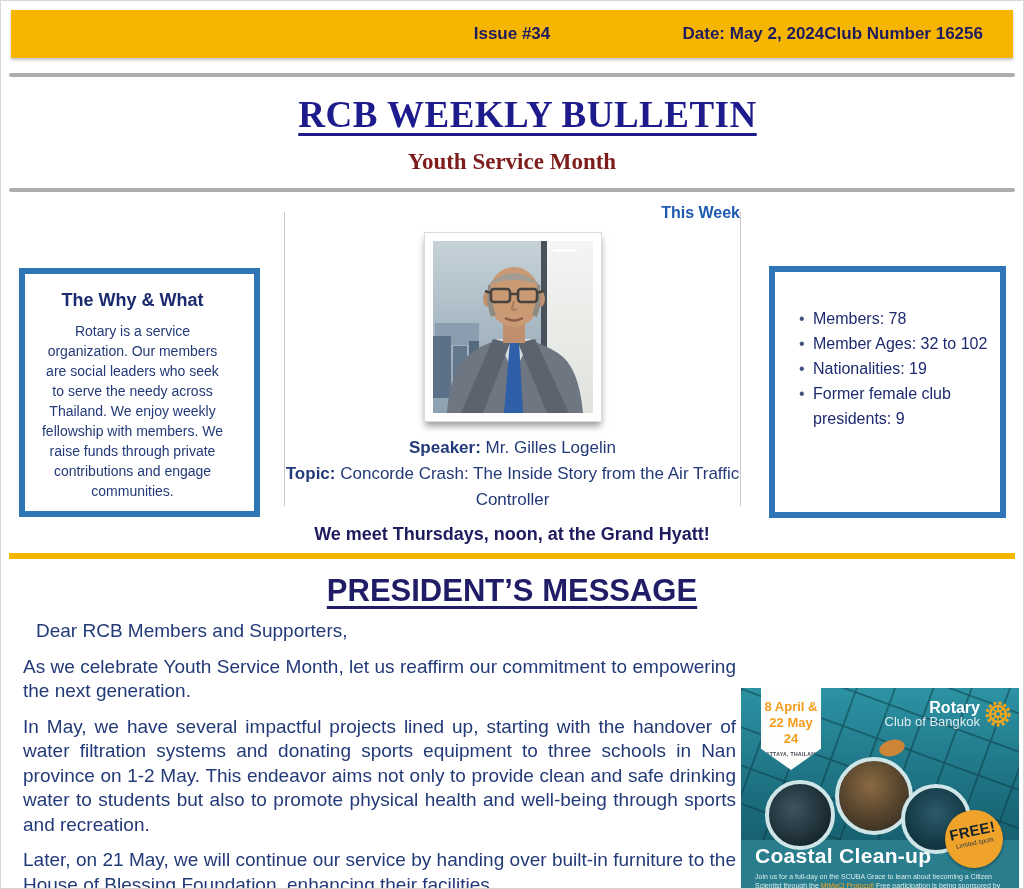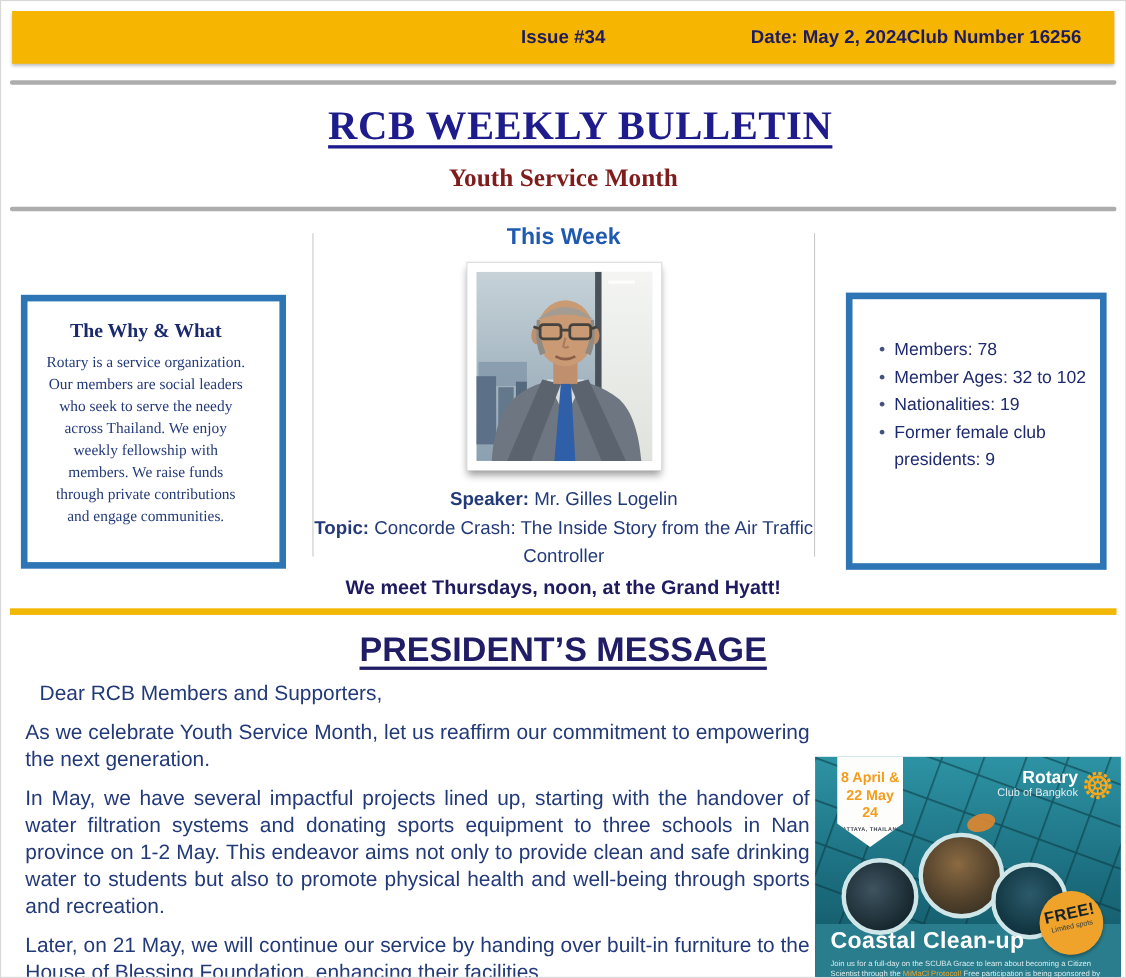--- a/index.html
+++ b/index.html
@@ -22,30 +22,30 @@
          font-weight:bold;font-size:37px;color:#1E1B8C;letter-spacing:.5px;
          text-decoration:underline;text-decoration-thickness:3px;text-underline-offset:6px;padding-left:31px;}
   .subtitle{margin-top:13px;text-align:center;font-family:"Liberation Serif",serif;
             font-weight:bold;font-size:23px;color:#7f1d1d;}
   
   .cols{position:relative;height:326px;}
   .vdivider{position:absolute;top:20px;width:1px;height:294px;background:#C9C9C9;}
   .vd-left{left:283px;} .vd-right{left:739px;}
   .side-box{position:absolute;border:6px solid #2E75B6;background:#fff;
             box-sizing:border-box;text-align:center;}
-  .why-box{left:18px;top:76px;width:241px;height:249px;padding:16px 20px 0 6px;font-family:Liberation Serif, serif;}
+  .why-box{left:18px;top:76px;width:241px;height:249px;padding:16px 20px 0 6px;}
   .flash-box{left:768px;top:74px;width:237px;height:252px;padding:18px 6px 0 6px;}
   .box-heading{font-weight:bold;font-size:18px;color:#1B2A6E;}
   .why-text{margin-top:10px;font-size:14px;line-height:20px;color:#233A78;padding:0 8px;}
   .flash-list{margin:16px 0 0 0;padding:0 0 0 18px;list-style:none;text-align:left;}
   .flash-list li{position:relative;font-size:16px;line-height:25px;color:#1E2A6E;padding-left:14px;}
   .flash-list li::before{content:"•";position:absolute;left:0;color:#44517f;}
   
   .mid-col{position:absolute;left:284px;width:455px;top:0;text-align:center;}
-  .this-week{margin-top:12px;font-weight:bold;font-size:21px;color:#1F5AB0;}
+  .this-week{margin-top:12px;font-weight:bold;font-size:16px;color:#1F5AB0;text-align:right;}
   .photo-card{width:160px;margin:11px auto 0 auto;border:8px solid #fff;
               box-shadow:0 0 0 1px #dcdcdc,0 5px 7px rgba(0,0,0,.40);line-height:0;}
   .speaker-block{margin-top:14px;font-size:17px;line-height:26px;color:#233A78;}
   .lbl{font-weight:bold;}
   
   .meeting-note{margin-top:6px;text-align:center;font-weight:bold;font-size:18px;color:#1E1B5F;}
   
   .pm-heading{margin-top:14px;text-align:center;font-weight:bold;font-size:31px;color:#201D66;
               text-decoration:underline;text-decoration-thickness:3px;text-underline-offset:5px;}
   .pm-body{margin:10px 0 0 22px;width:713px;}
@@ -59,21 +59,21 @@
   .fish{position:absolute;left:138px;top:52px;width:26px;height:16px;border-radius:50%;
         background:#e0862f;transform:rotate(-15deg);opacity:.9;}
   .pennant{position:absolute;left:20px;top:0;width:60px;height:82px;background:#fdfdfc;
            clip-path:polygon(0 0,100% 0,100% 74%,50% 100%,0 74%);
            text-align:center;box-sizing:border-box;padding-top:11px;}
   .pennant .dates{font-weight:bold;font-size:13px;line-height:16px;color:#F49D1D;}
   .pennant .loc{margin-top:4px;font-size:5px;letter-spacing:.4px;color:#38404a;font-weight:bold;}
   .brand{position:absolute;right:8px;top:12px;display:flex;align-items:center;gap:5px;}
   .brand-text{text-align:right;}
   .brand-name{font-weight:bold;font-size:16px;color:#ffffff;line-height:16px;}
-  .brand-sub{font-size:10px;color:rgba(255,255,255,.85);line-height:11px;}
+  .brand-sub{font-size:13px;color:rgba(255,255,255,.85);line-height:11px;}
   .pcircle{position:absolute;border-radius:50%;border:4px solid #CFE6E9;box-sizing:border-box;}
   .pc1{left:24px;top:92px;width:70px;height:70px;
        background:radial-gradient(circle at 40% 40%,#3e5360,#17272e 72%);}
   .pc2{left:94px;top:69px;width:78px;height:78px;
        background:radial-gradient(circle at 45% 35%,#8a6a42,#53422c 55%,#2e2a1f 95%);}
   .pc3{left:160px;top:96px;width:70px;height:70px;
        background:radial-gradient(circle at 50% 40%,#2c5a6b,#133844 65%,#0e2a34);}
   .band{position:absolute;left:0;top:152px;width:278px;height:60px;background:#2A7D8C;}
   .free-badge{position:absolute;left:204px;top:122px;width:58px;height:58px;border-radius:50%;
               background:#F0A32A;transform:rotate(-12deg);text-align:center;box-sizing:border-box;

